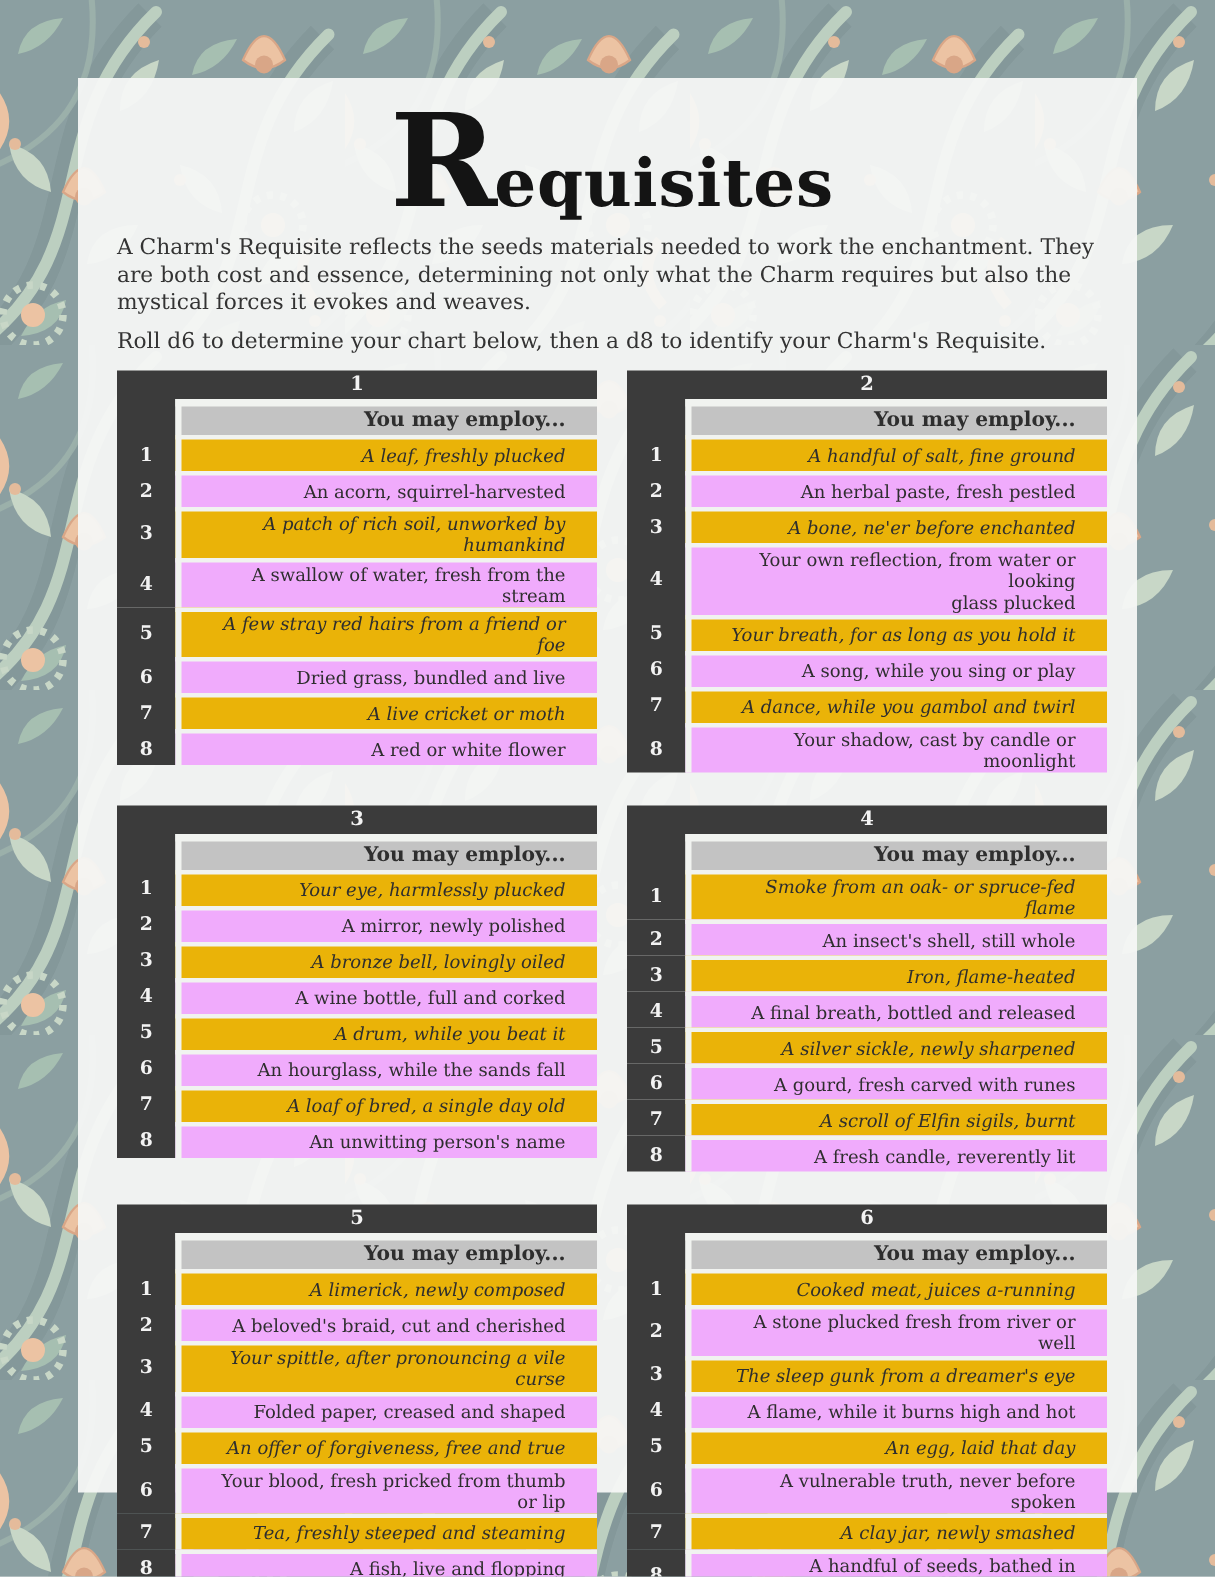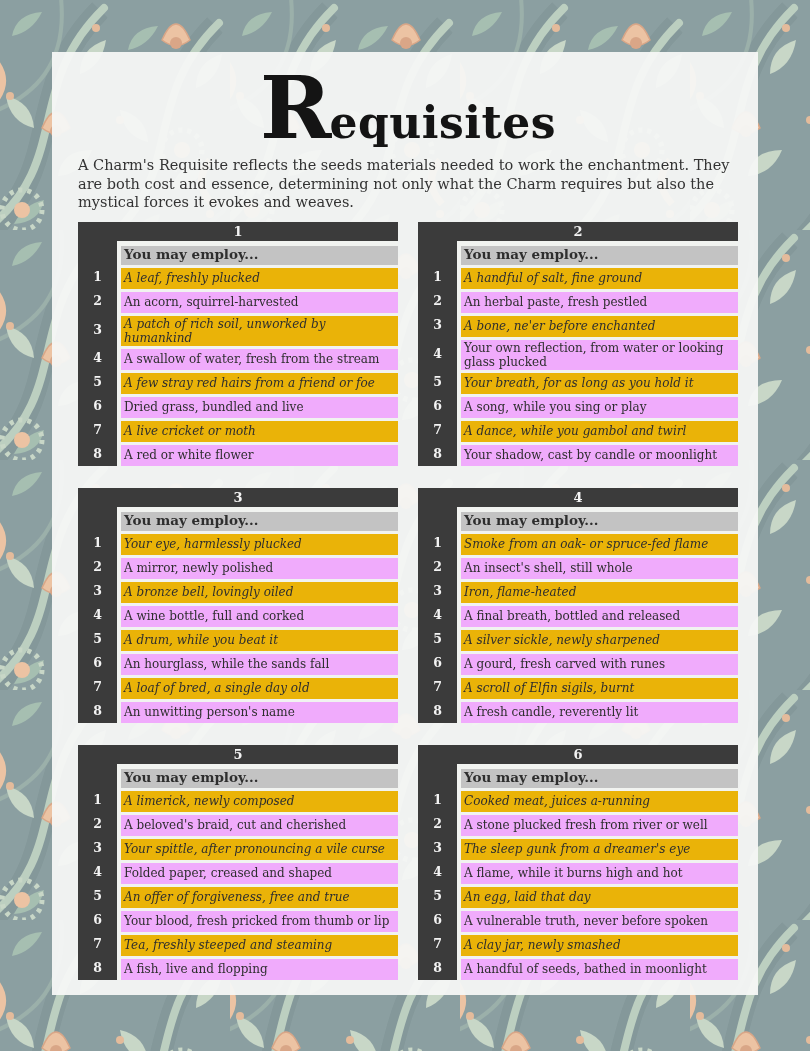--- a/index.html
+++ b/index.html
@@ -34,22 +34,22 @@
   }
   table.rt { width:100%; border-collapse:separate; border-spacing:0; table-layout:fixed; }
   col.col-die { width:39px; }
   td { vertical-align:middle; }
   td.die {
     background:#3b3b3b; color:#f3f3f3; font-weight:bold; font-size:12.5px;
     text-align:center; padding:0;
   }
   td.cell {
     border-left:4px solid #f1f3f0; border-top:3px solid #f1f3f0;
-    text-align:left; font-size:12px; color:#2e2e2e;
-    padding:1px 3px; height:19px; line-height:1.18; white-space:pre-line;
+    text-align:right; font-size:12px; color:#2e2e2e;
+    padding:1px 21px; height:19px; line-height:1.18; white-space:pre-line;
   }
   tr.employ td.cell {
     border-top:5px solid #f1f3f0; background:#c3c3c3;
     font-weight:bold; font-size:13.5px; height:17px;
   }
   tr.odd  td.cell { background:#eab308;font-style:italic; }
   tr.even td.cell { background:#f0abfc; }
 </style>
 </head>
 <body>
@@ -106,20 +106,21 @@
   </defs>
   <rect width="810" height="1051" fill="url(#morris)"></rect>
 </svg>
 
 <div class="page">
   <div class="content">
 
     <div class="doc-title"><span class="title-initial">R</span><span class="title-rest">equisites</span></div>
 
     <p class="intro">A Charm's Requisite reflects the seeds materials needed to work the enchantment. They are both cost and essence, determining not only what the Charm requires but also the mystical forces it evokes and weaves.</p>
+    <p class="roll">Roll d6 to determine your chart below, then a d8 to identify your Charm's Requisite.</p>
 
     <div class="tables-grid">
   <div class="rolltable">
     <div class="rt-head">1</div>
     <table class="rt">
       <colgroup>
               <col class="col-die">
               <col>
             </colgroup>
       <tbody>

